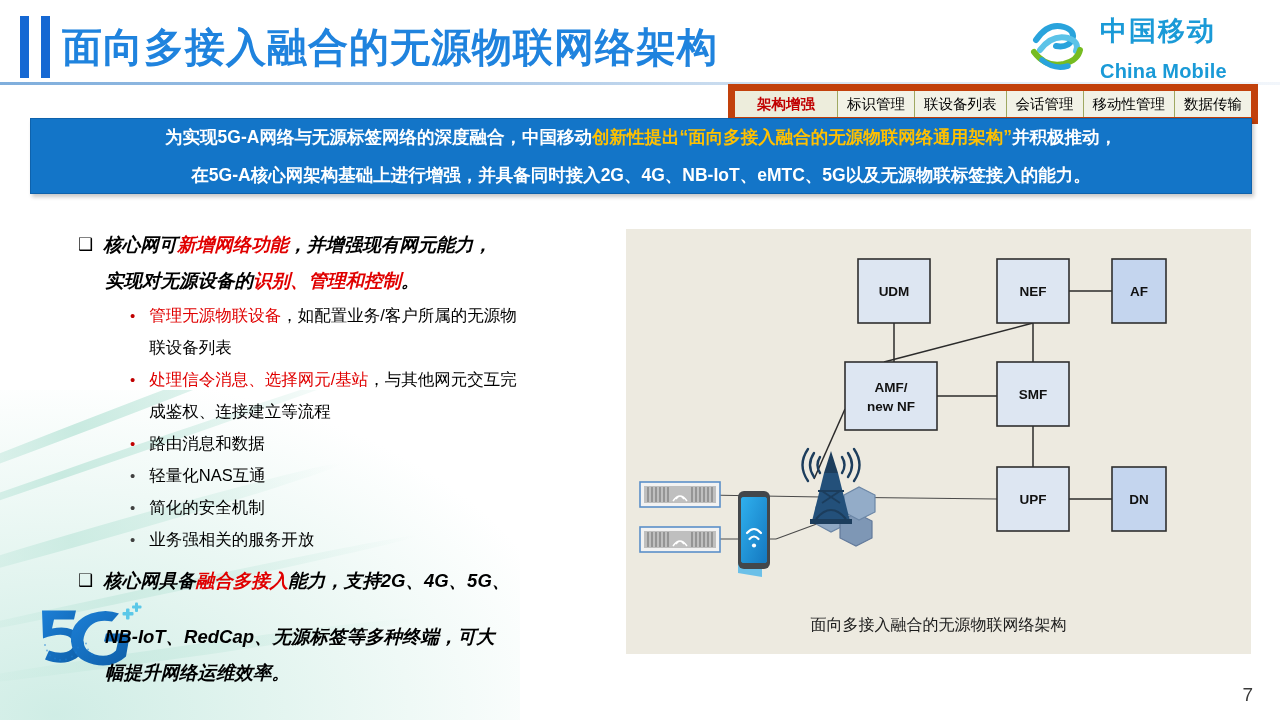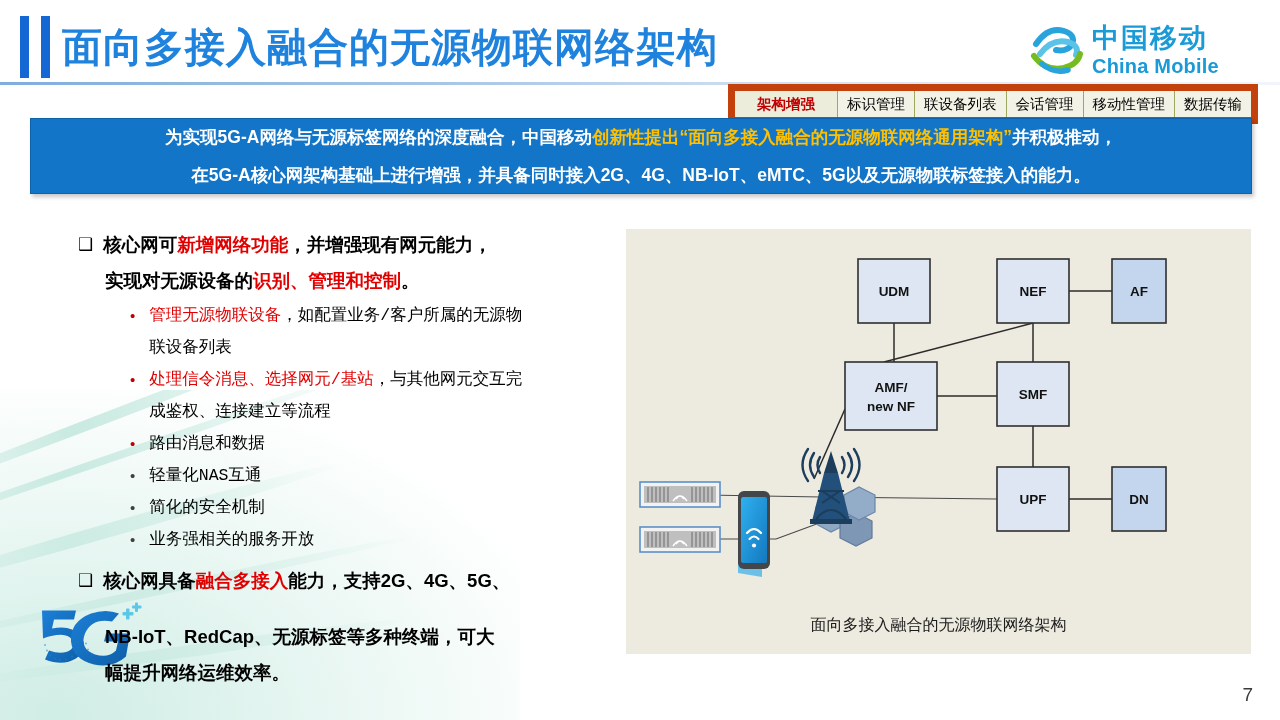--- a/index.html
+++ b/index.html
@@ -22,25 +22,25 @@
   #tbar1{left:20px;} #tbar2{left:41px;}
   #page-title{
     position:absolute;left:62px;top:20px;
     font-size:40px;font-weight:bold;color:#1F83DE;letter-spacing:1px;
     white-space:nowrap;line-height:54px;
   }
   #title-rule{position:absolute;left:0;top:82px;width:1280px;height:3px;
     background:linear-gradient(90deg,#7FAEDC 0%,#A8C6E6 35%,#D6E4F2 65%,#F2F6FB 100%);}
 
   
-  #cm-logo{position:absolute;right:28px;top:18px;width:222px;height:58px;display:flex;align-items:flex-end;}
+  #cm-logo{position:absolute;right:28px;top:18px;width:222px;height:58px;display:flex;align-items:flex-start;gap:8px;}
   #cm-mark{width:62px;height:54px;flex:0 0 62px;}
   #cm-text{display:flex;flex-direction:column;line-height:1;}
   #cm-cn{font-size:27px;color:#1A9AD7;font-weight:bold;letter-spacing:2px;}
-  #cm-en{font-size:20px;color:#1A9AD7;font-weight:bold;letter-spacing:.2px;margin-top:4px;}
+  #cm-en{font-size:20px;color:#1A9AD7;font-weight:bold;letter-spacing:.2px;margin-top:16px;}
 
   
   #tabs{position:absolute;right:22px;top:84px;display:flex;height:26px;
         border:7px solid #c2410c;background:#F2F2E6;}
   .tab{
     display:flex;align-items:center;justify-content:center;
     padding:0 9px;height:100%;
     font-size:14.5px;color:#000000;
     border-right:1px solid #9FA860;
     background:#F2F2E6;white-space:nowrap;
@@ -56,26 +56,26 @@
     display:flex;flex-direction:column;align-items:center;justify-content:center;
     color:#ffffff;font-weight:bold;font-size:17.5px;line-height:30px;gap:8px;
   }
   #banner .hl{color:#FFC000;}
   .bline{white-space:nowrap;}
 
   
   #left-col{position:absolute;left:78px;top:228px;width:530px;}
   .l1{display:flex;align-items:flex-start;margin-bottom:2px;}
   .l1 .sq{flex:0 0 auto;font-size:17px;line-height:34px;margin-right:10px;color:#000;}
-  .l1 .txt{font-size:18.5px;font-weight:bold;color:#000;line-height:34px;}
+  .l1 .txt{font-size:18.5px;font-weight:bold;color:#000;line-height:34px;font-style:italic;}
   .l1 .red{color:#E00000;}
   .sub{display:flex;align-items:flex-start;margin-left:52px;margin-bottom:1px;}
   .sub .dot{flex:0 0 auto;color:#C00000;font-size:15px;line-height:31px;margin-right:14px;}
   .sub .dot.k{color:#404040;}
-  .sub .txt{font-size:16.5px;color:#000;line-height:31px;font-family:Liberation Mono, monospace;}
+  .sub .txt{font-size:16.5px;color:#000;line-height:31px;}
   .sub .txt .red{color:#E00000;}
   .gap{height:8px;}
 
   
   #diagram-panel{position:absolute;left:626px;top:229px;width:625px;height:425px;background:#EDEAE0;}
   #diagram-svg{position:absolute;left:0;top:0;width:625px;height:425px;}
   .nodebox{fill:#DDE6F2;stroke:#2F2F2F;stroke-width:1.6;}
   .nodebox.alt{fill:#C4D5EE;}
   .nodelbl{font-family:"Liberation Sans","DejaVu Sans",sans-serif;font-size:13.5px;font-weight:bold;fill:#111;text-anchor:middle;}
   .link{stroke:#2B2B2B;stroke-width:1.5;fill:none;}

